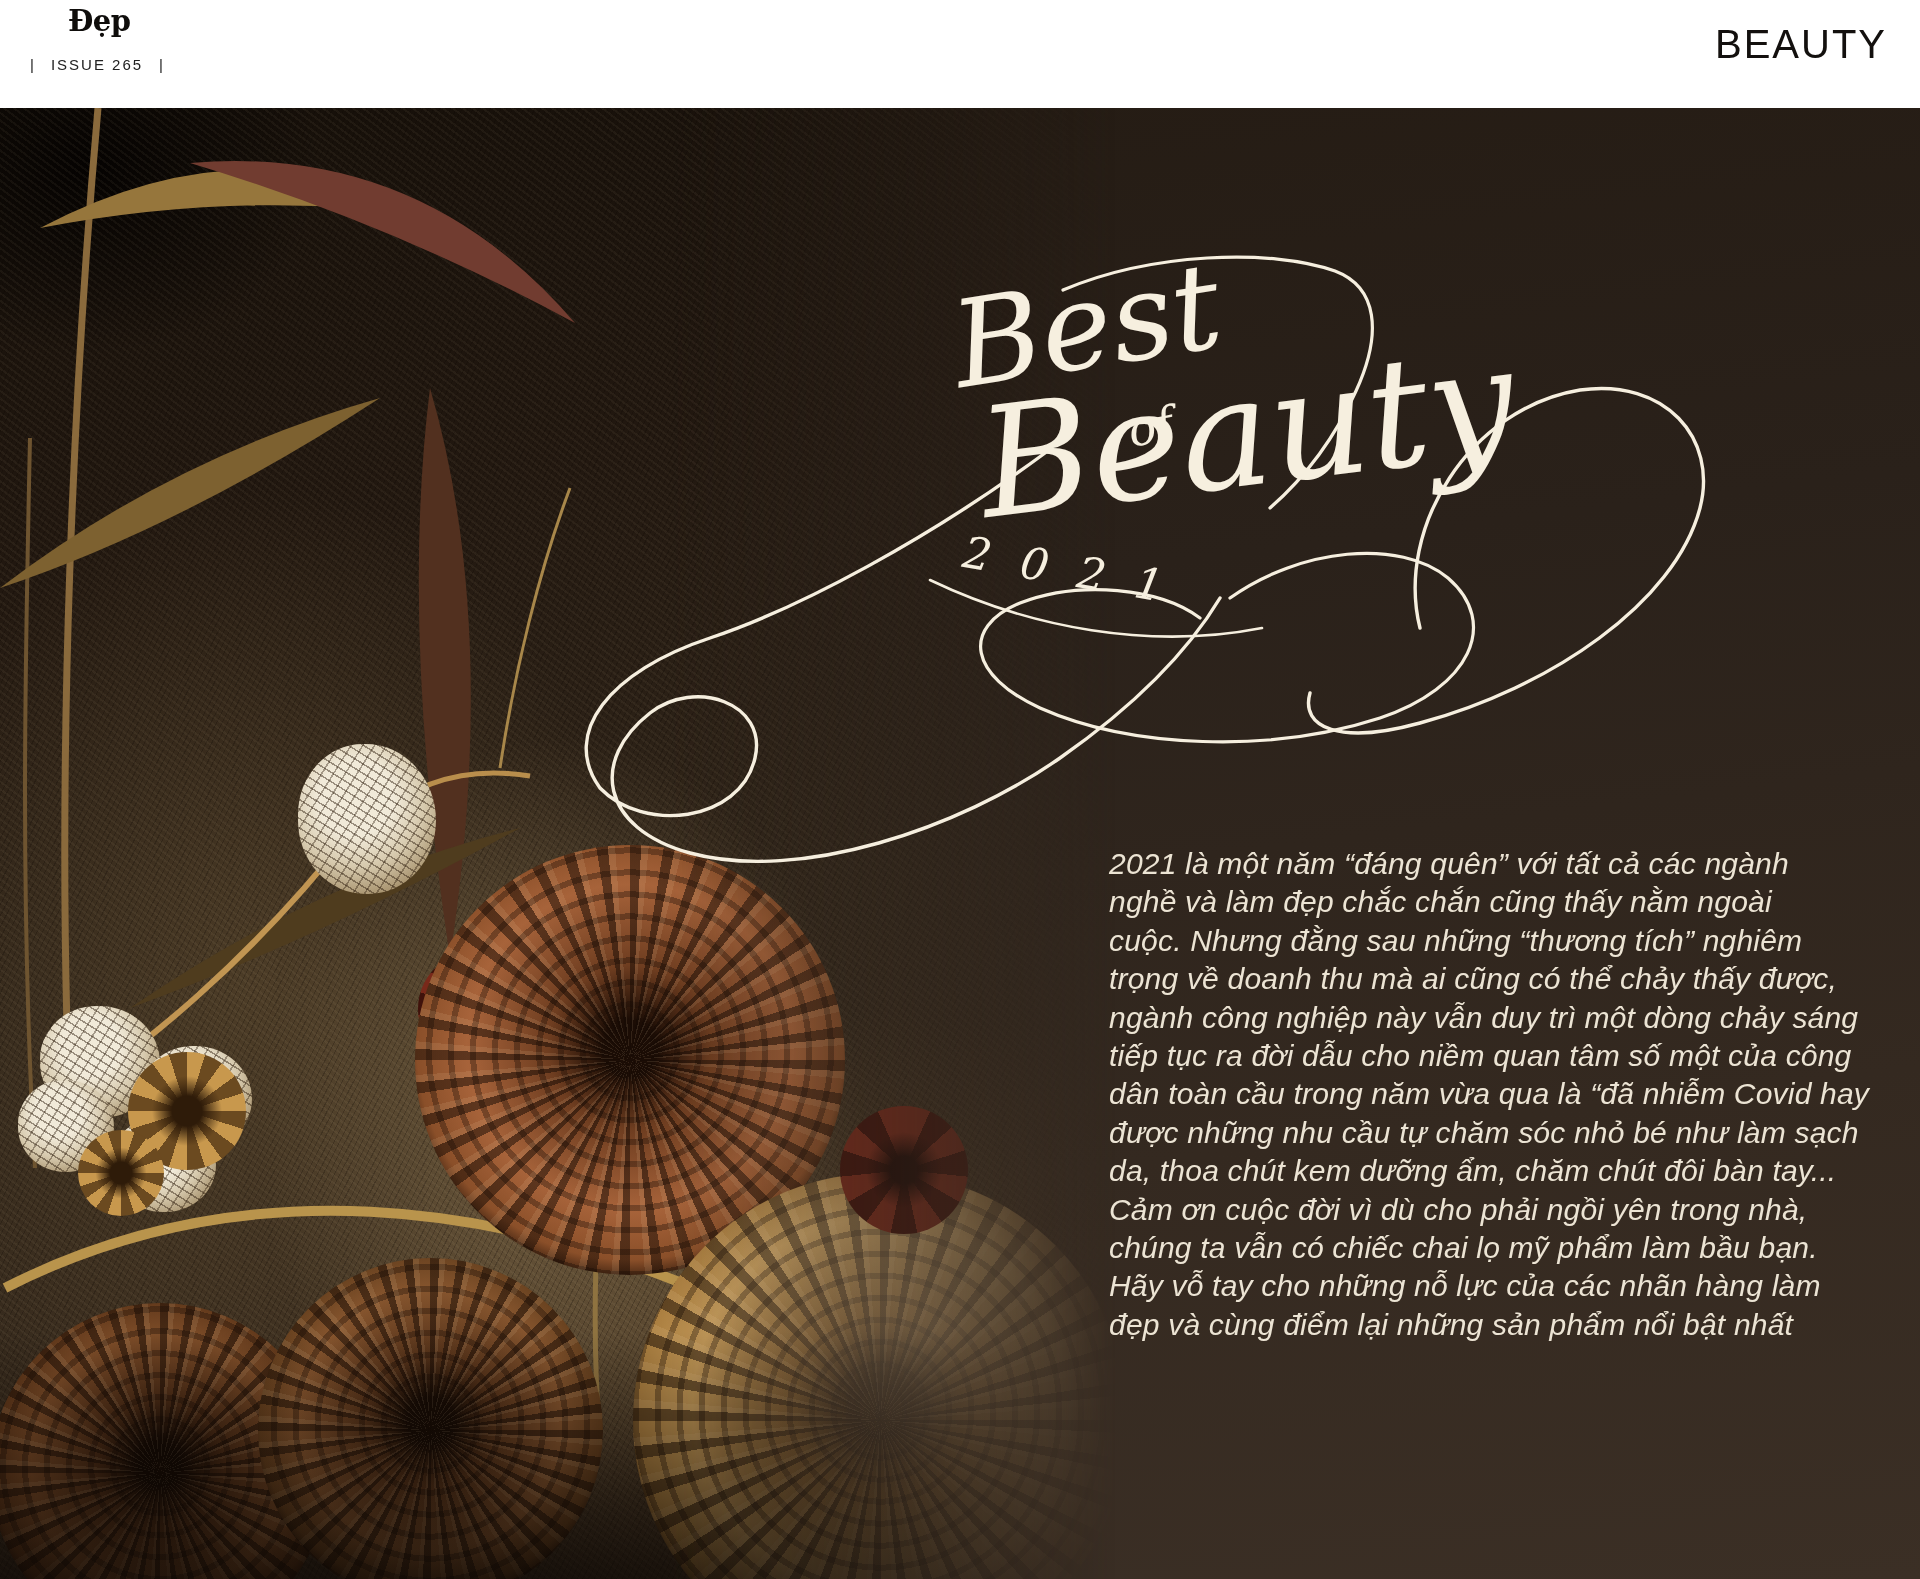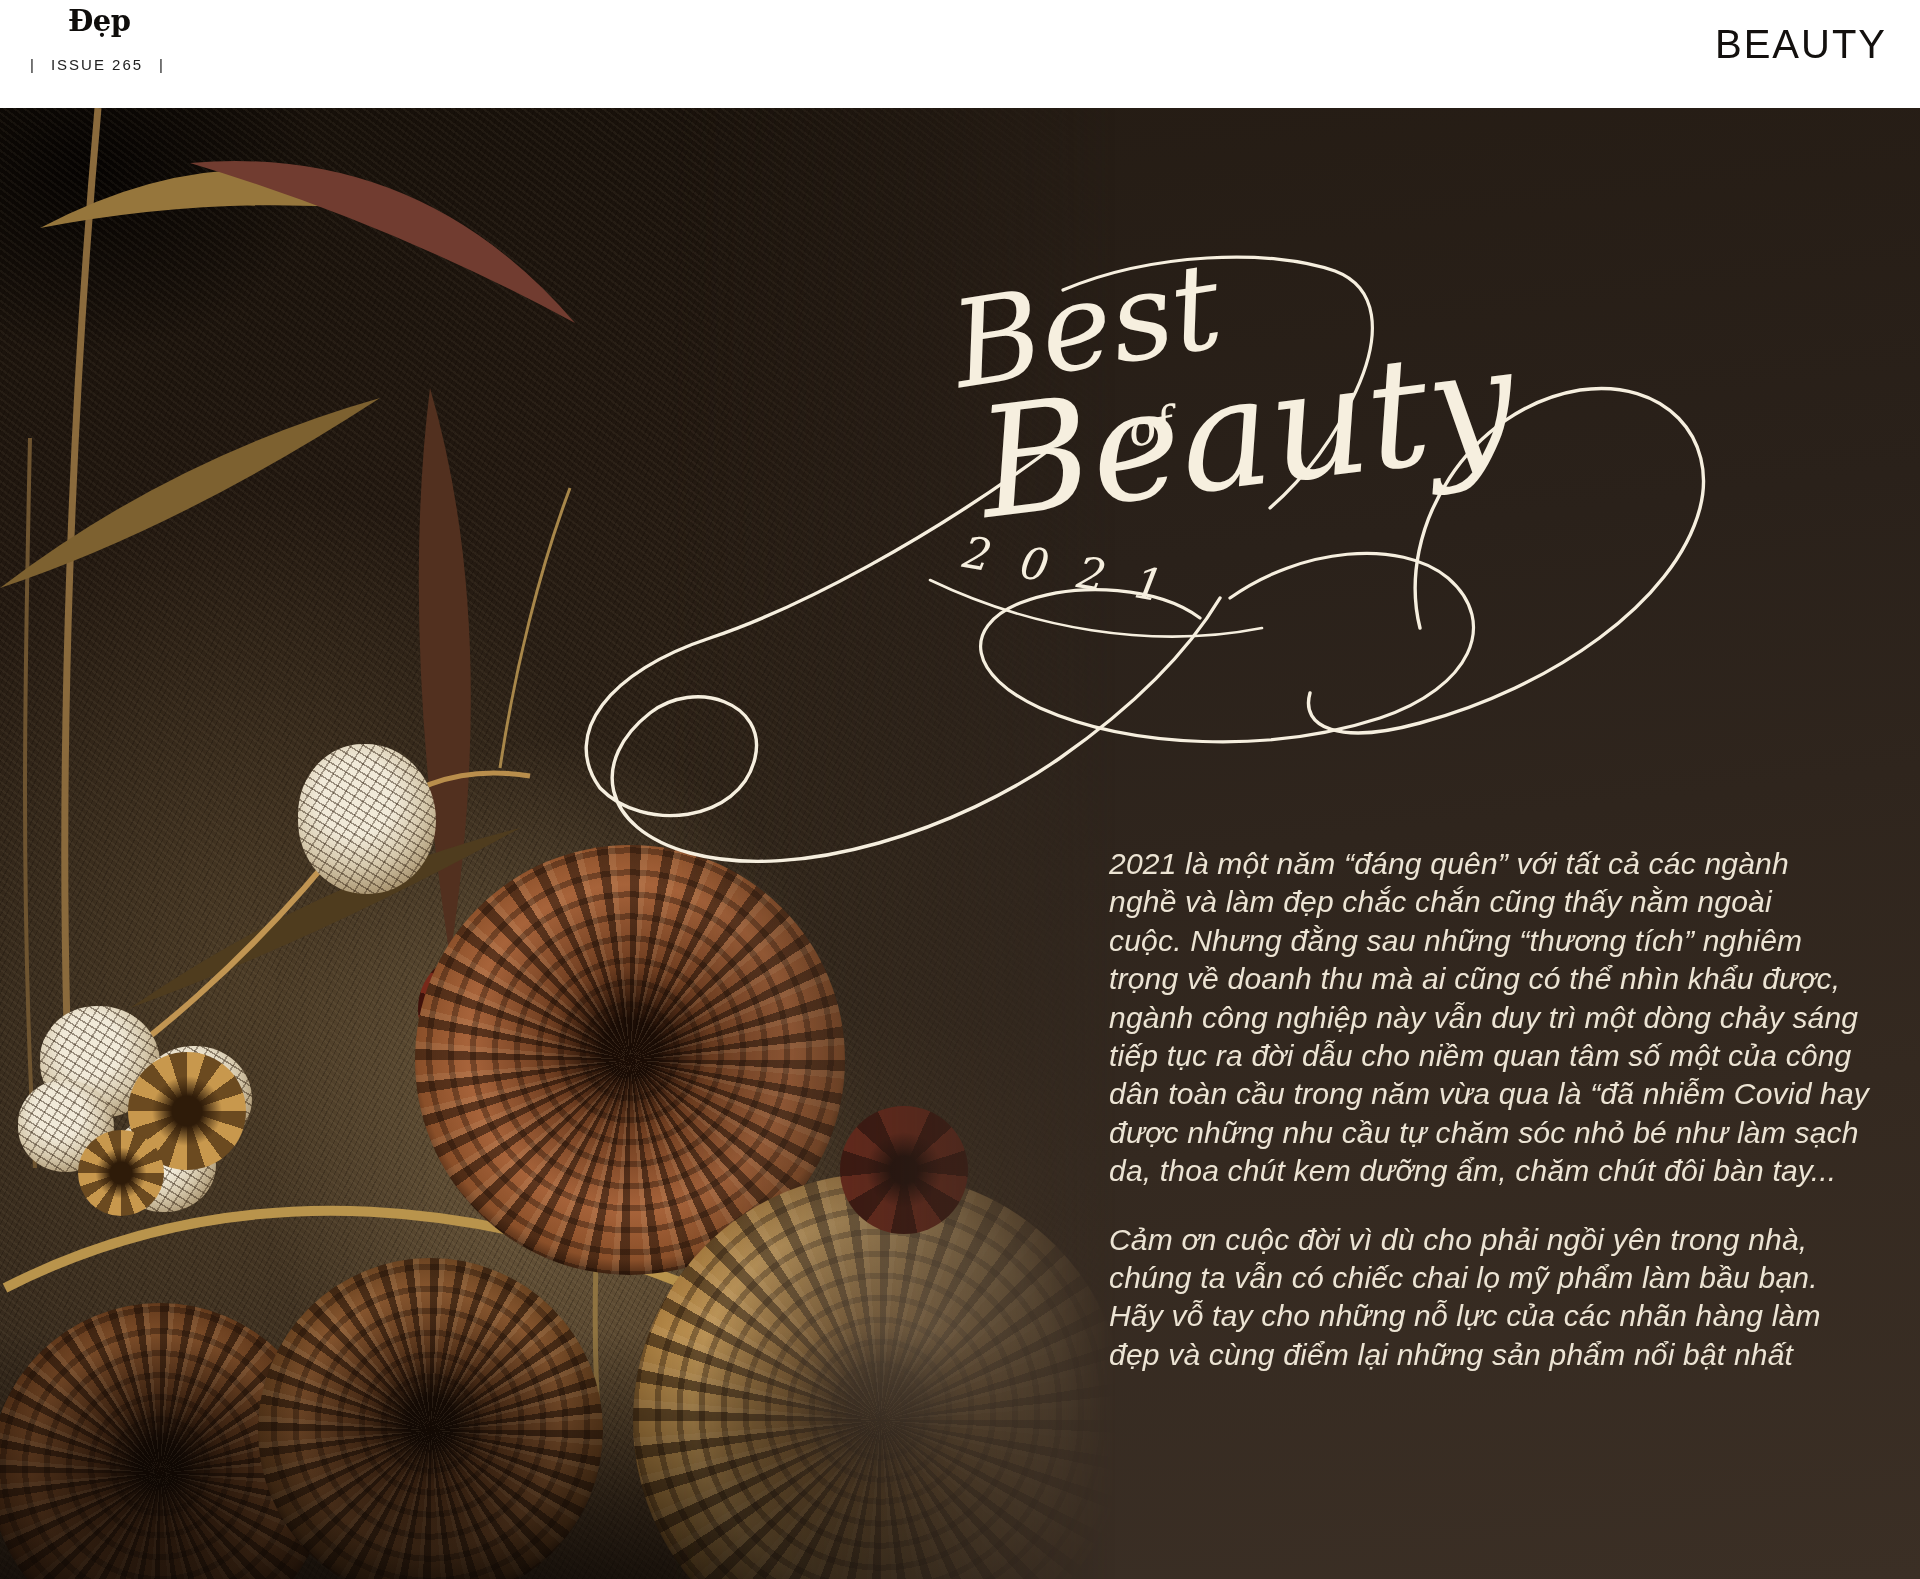--- a/index.html
+++ b/index.html
@@ -85,21 +85,21 @@
                color:#f6efdf;white-space:nowrap;}
   .w-best{left:952px;top:148px;font-size:120px;transform:rotate(-9deg);}
   .w-of{left:1128px;top:292px;font-size:46px;transform:rotate(-12deg);}
   .w-beauty{left:978px;top:236px;font-size:152px;transform:rotate(-7deg);}
   .w-year{left:962px;top:438px;font-size:44px;letter-spacing:30px;transform:rotate(10deg);}
 
   
   .copy{position:absolute;left:1109px;top:737px;width:720px;z-index:3;color:#ece4d4;
         font-size:30px;line-height:38.4px;letter-spacing:.2px;font-style:italic;}
   .para{margin:0;}
-  .para + .para{margin-top:30px;}
+  .para + .para{}
   .ln{display:block;white-space:nowrap;}
 </style>
 </head>
 <body>
 
 <div class="page">
 
   <header class="masthead">
     <div class="logo">Đẹp</div>
     <div class="issue">
@@ -165,21 +165,21 @@
     <span class="script-word w-best">Best</span>
     <span class="script-word w-of">of</span>
     <span class="script-word w-beauty">Beauty</span>
     <span class="script-word w-year">2021</span>
 
     <div class="copy">
       <p class="para">
         <span class="ln">2021 là một năm “đáng quên” với tất cả các ngành</span>
         <span class="ln">nghề và làm đẹp chắc chắn cũng thấy nằm ngoài</span>
         <span class="ln">cuộc. Nhưng đằng sau những “thương tích” nghiêm</span>
-        <span class="ln">trọng về doanh thu mà ai cũng có thể nhìn khẩu được,</span>
+        <span class="ln">trọng về doanh thu mà ai cũng có thể chảy thấy được,</span>
         <span class="ln">ngành công nghiệp này vẫn duy trì một dòng chảy sáng</span>
         <span class="ln">tiếp tục ra đời dẫu cho niềm quan tâm số một của công</span>
         <span class="ln">dân toàn cầu trong năm vừa qua là “đã nhiễm Covid hay</span>
         <span class="ln">được những nhu cầu tự chăm sóc nhỏ bé như làm sạch</span>
         <span class="ln">da, thoa chút kem dưỡng ẩm, chăm chút đôi bàn tay...</span>
       </p>
       <p class="para">
         <span class="ln">Cảm ơn cuộc đời vì dù cho phải ngồi yên trong nhà,</span>
         <span class="ln">chúng ta vẫn có chiếc chai lọ mỹ phẩm làm bầu bạn.</span>
         <span class="ln">Hãy vỗ tay cho những nỗ lực của các nhãn hàng làm</span>

